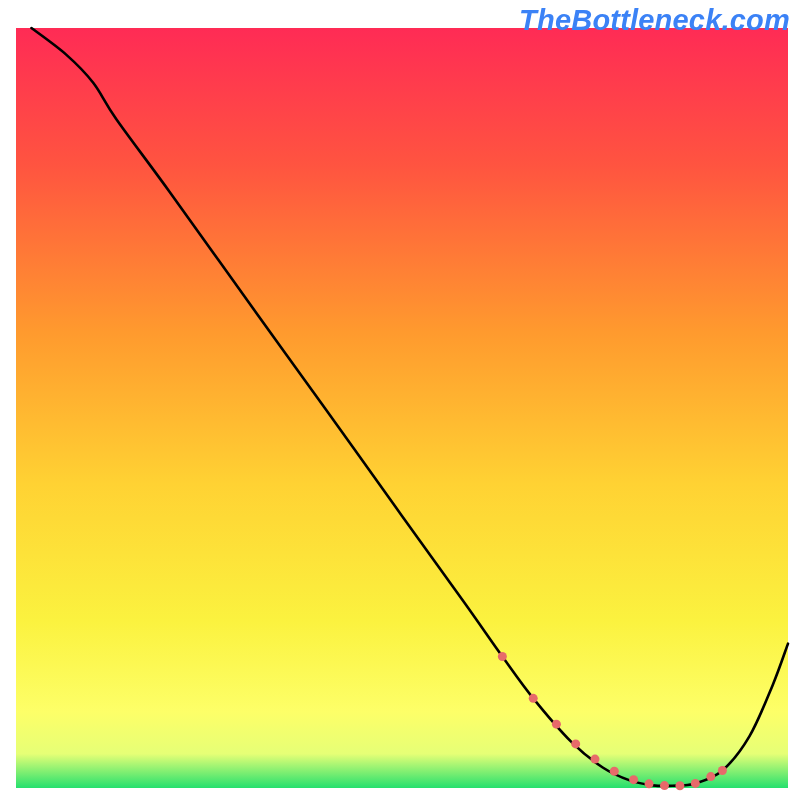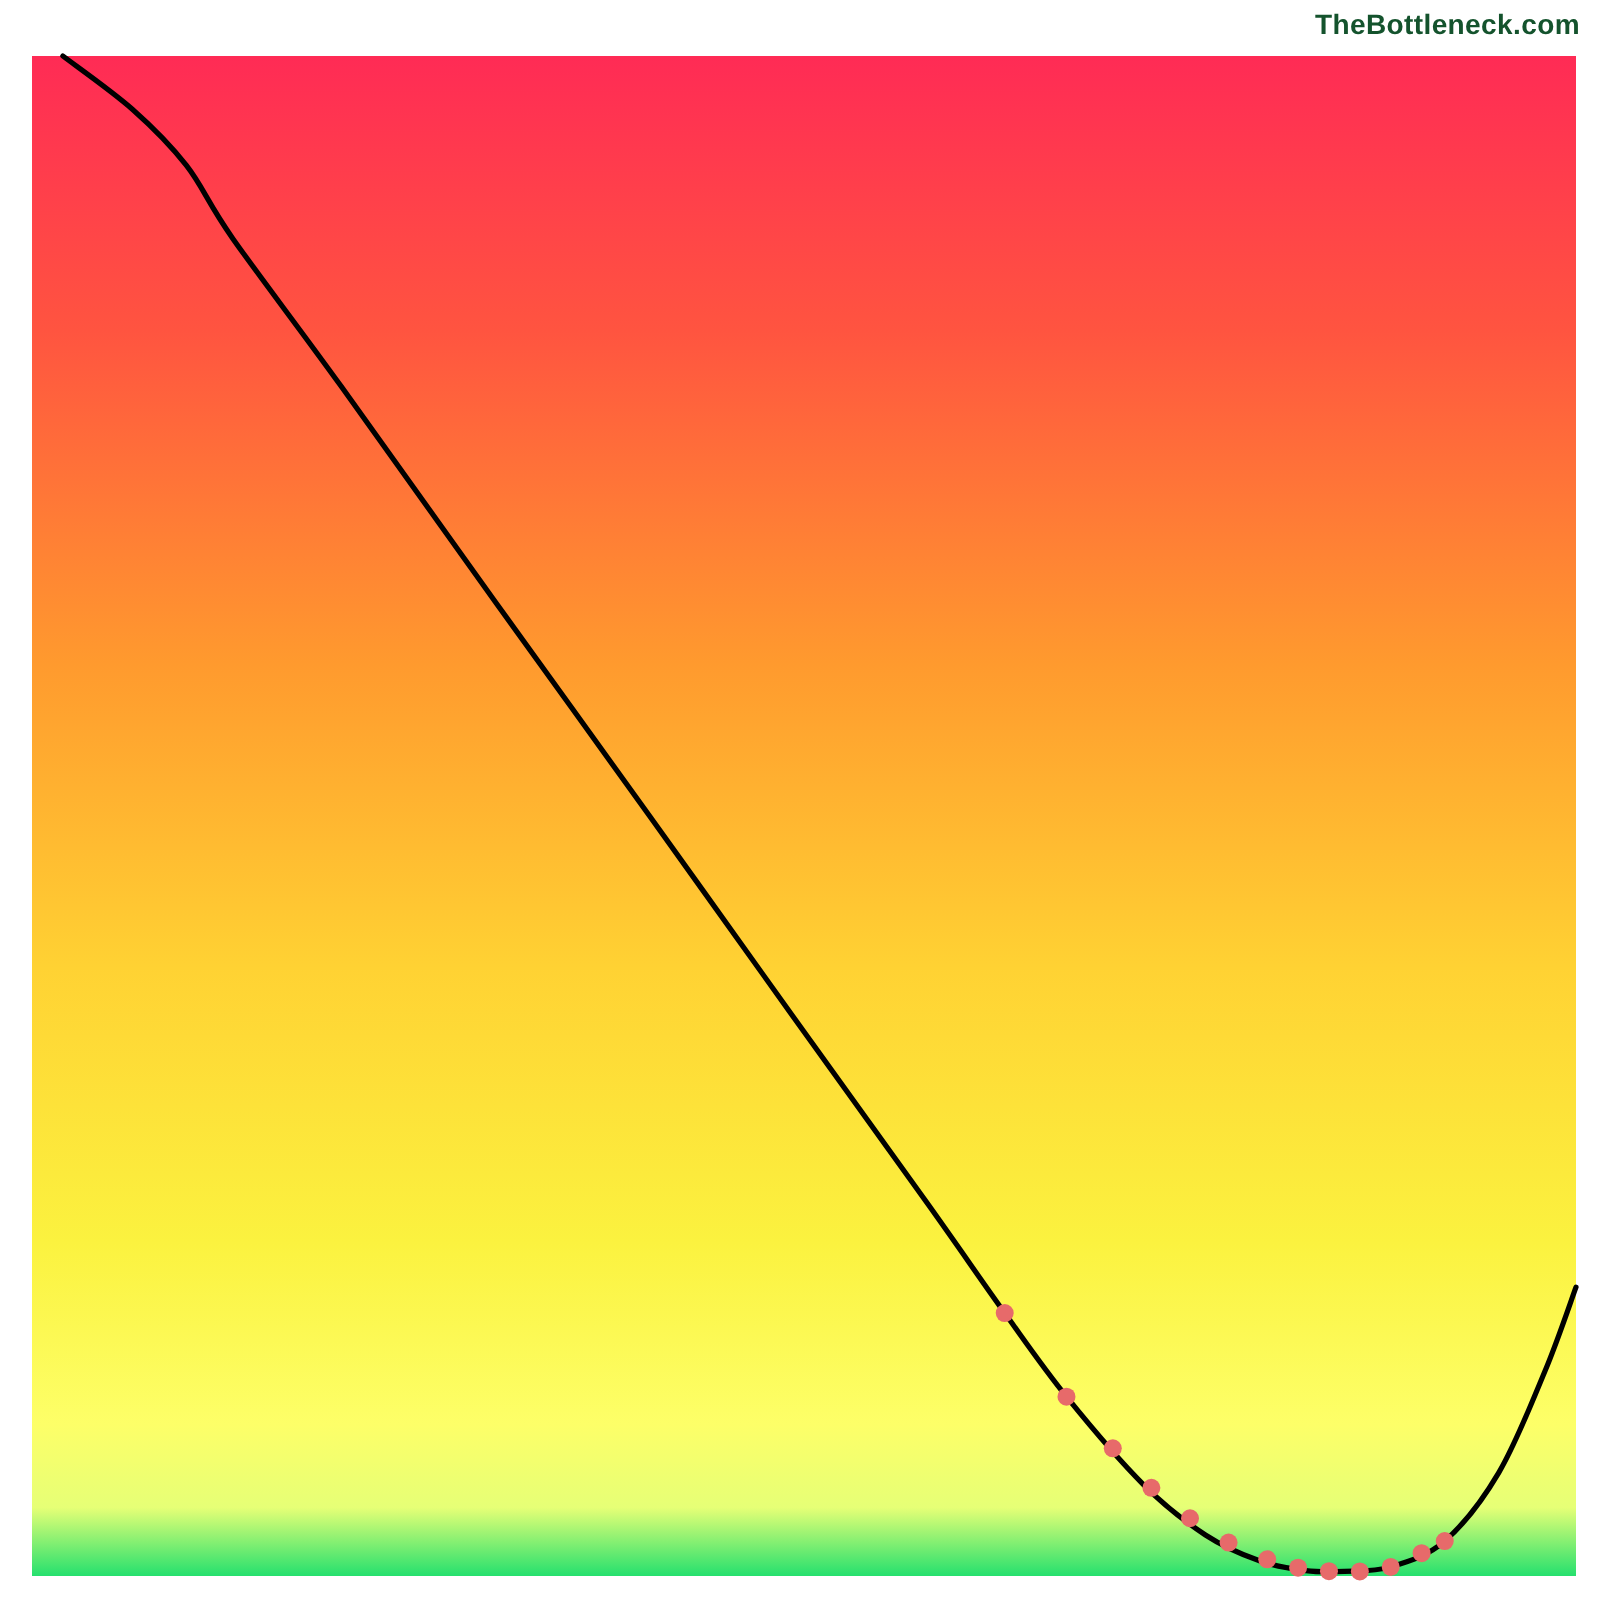--- a/index.html
+++ b/index.html
@@ -13,25 +13,26 @@
   }
   .chart-container {
     position: relative;
     width: 800px;
     height: 800px;
   }
   .watermark {
     position: absolute;
     top: 4px;
     right: 10px;
-    font-size: 14px;
+    font-size: 29px;
     font-weight: 600;
-    color: #14532d;
+    color: #3b82f6;
     letter-spacing: 0.2px;
     z-index: 5;
+    font-style: italic;
   }
   svg {
     display: block;
   }
 </style>
 </head>
 <body>
 
 <div class="chart-container">
   <div class="watermark">TheBottleneck.com</div>

